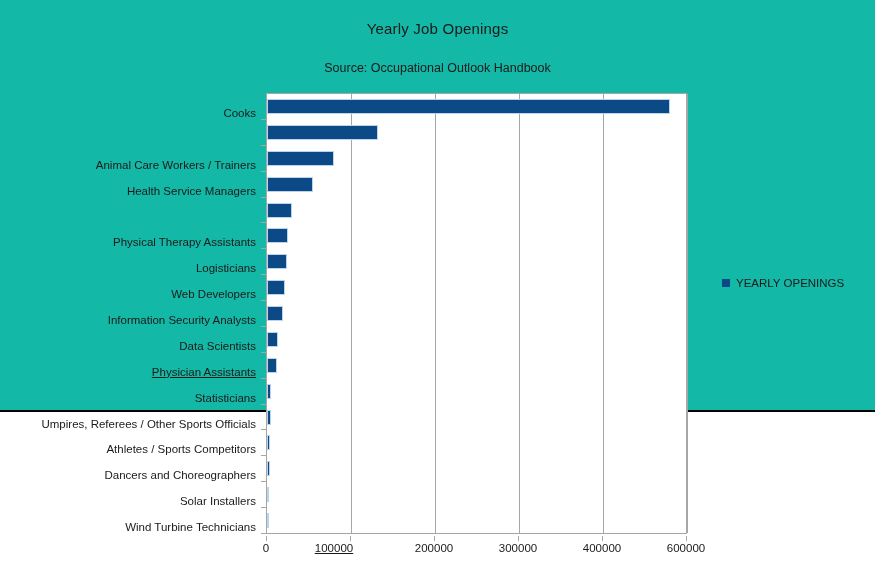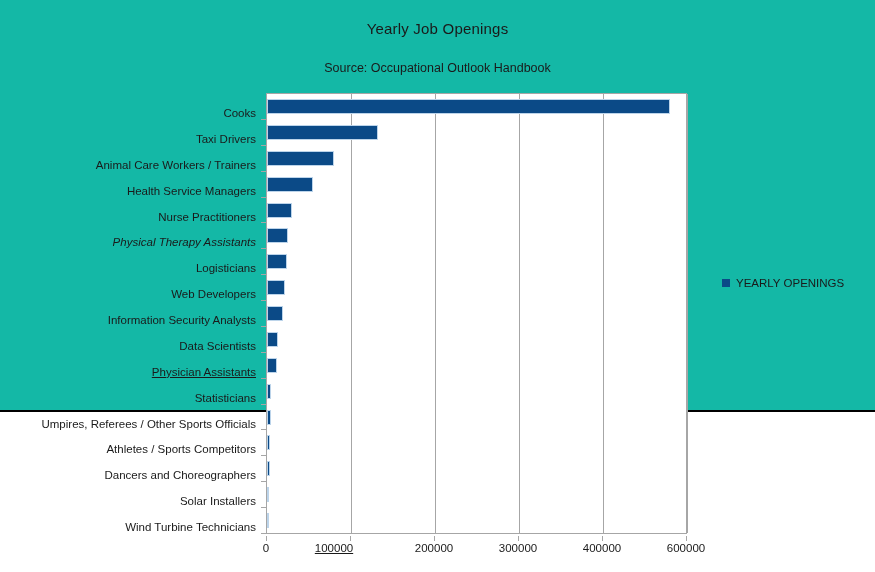--- a/index.html
+++ b/index.html
@@ -102,25 +102,23 @@
 </head>
 <body>
 
 <div id="canvas">
 
   <div id="chart-title">Yearly Job Openings</div>
   <div id="chart-subtitle">Source: Occupational Outlook Handbook</div>
 
   <div id="cat-labels">
       <div class="cat-label" style="top: 0px; height: 25.8824px; line-height: 25.8824px;">Cooks</div>
-      <div class="cat-label" style="top: 25.8824px; height: 25.8824px; line-height: 25.8824px;">Taxi Drivers</div>
       <div class="cat-label" style="top: 51.7647px; height: 25.8824px; line-height: 25.8824px;">Animal Care Workers / Trainers</div>
       <div class="cat-label" style="top: 77.6471px; height: 25.8824px; line-height: 25.8824px;">Health Service Managers</div>
-      <div class="cat-label" style="top: 103.529px; height: 25.8824px; line-height: 25.8824px;">Nurse Practitioners</div>
-      <div class="cat-label" style="top: 129.412px; height: 25.8824px; line-height: 25.8824px; font-style: italic;">Physical Therapy Assistants</div>
+      <div class="cat-label" style="top: 129.412px; height: 25.8824px; line-height: 25.8824px;">Physical Therapy Assistants</div>
       <div class="cat-label" style="top: 155.294px; height: 25.8824px; line-height: 25.8824px;">Logisticians</div>
       <div class="cat-label" style="top: 181.176px; height: 25.8824px; line-height: 25.8824px;">Web Developers</div>
       <div class="cat-label" style="top: 207.059px; height: 25.8824px; line-height: 25.8824px;">Information Security Analysts</div>
       <div class="cat-label" style="top: 232.941px; height: 25.8824px; line-height: 25.8824px; padding-left: 32px;">Data Scientists</div>
       <div class="cat-label" style="top: 258.824px; height: 25.8824px; line-height: 25.8824px; text-decoration: underline;">Physician Assistants</div>
       <div class="cat-label" style="top: 284.706px; height: 25.8824px; line-height: 25.8824px;">Statisticians</div>
       <div class="cat-label" style="top: 310.588px; height: 25.8824px; line-height: 25.8824px;">Umpires, Referees / Other Sports Officials</div>
       <div class="cat-label" style="top: 336.471px; height: 25.8824px; line-height: 25.8824px;">Athletes / Sports Competitors</div>
       <div class="cat-label" style="top: 362.353px; height: 25.8824px; line-height: 25.8824px;">Dancers and Choreographers</div>
       <div class="cat-label" style="top: 388.235px; height: 25.8824px; line-height: 25.8824px;">Solar Installers</div>

